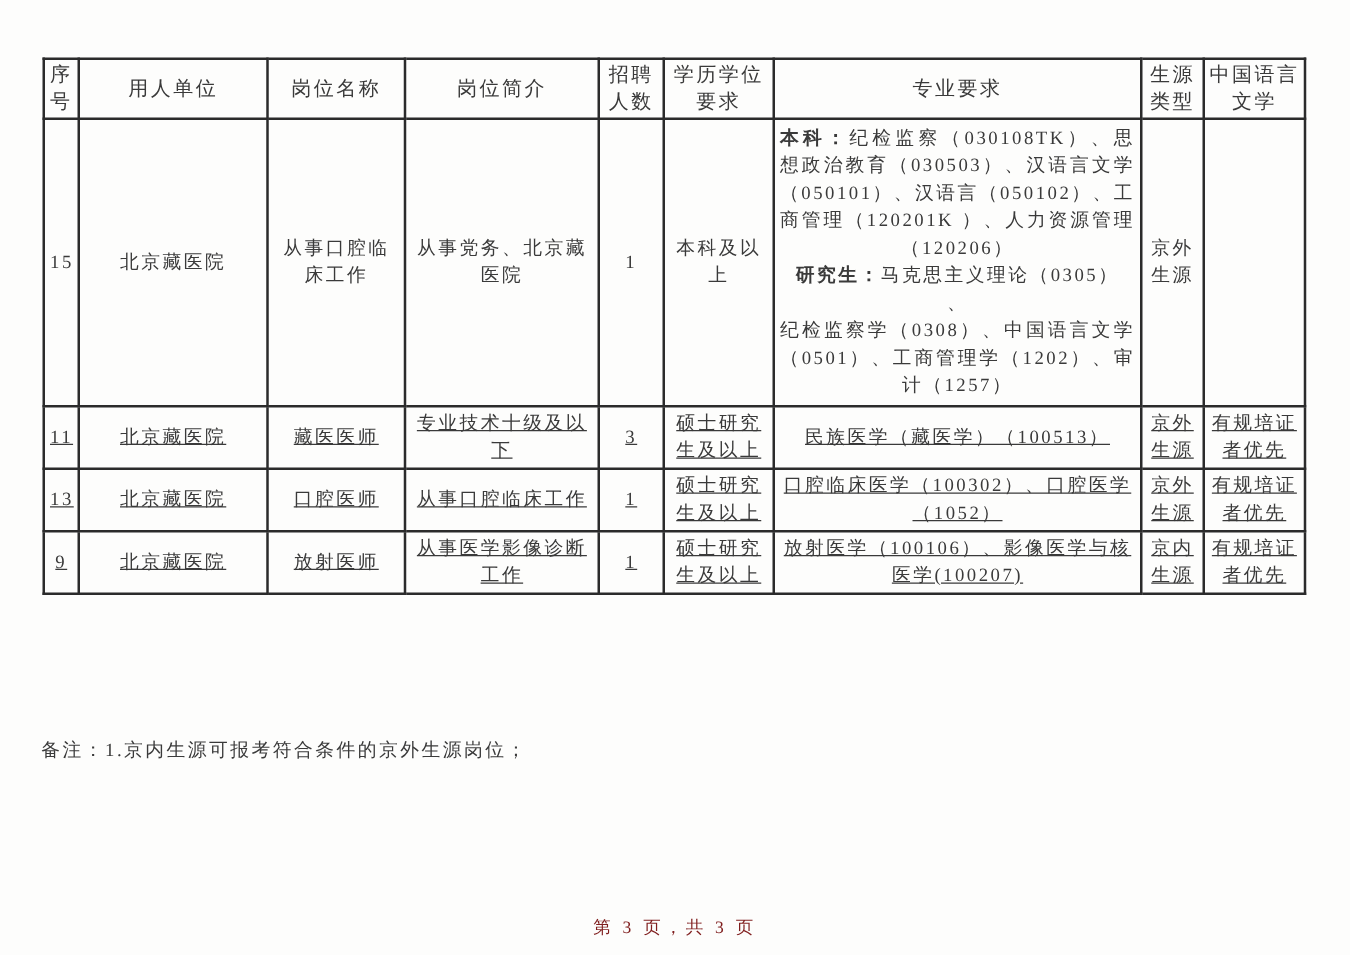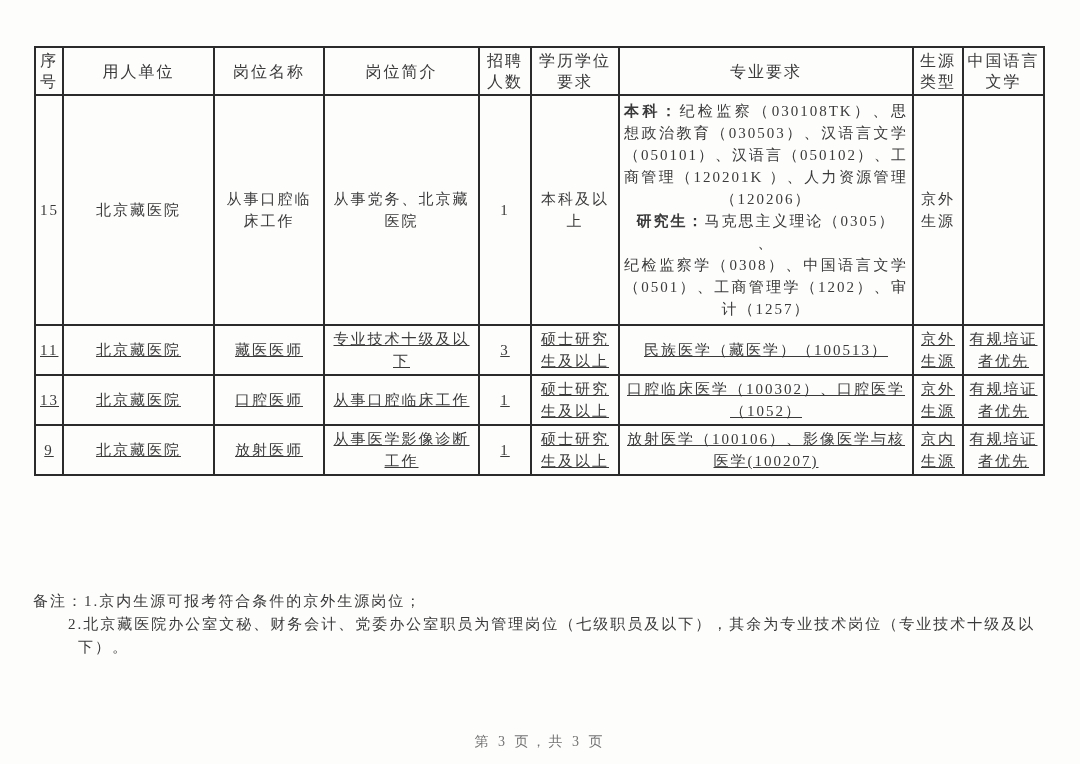--- a/index.html
+++ b/index.html
@@ -69,21 +69,21 @@
     padding-left: 10px;
     text-indent: -10px;
   }
   .page-footer {
     position: absolute;
     left: 0; top: 733px;
     width: 100%;
     text-align: center;
     font-size: 14px;
     letter-spacing: 3px;
-    color: #737373;
+    color: #7f1d1d;
   }
 </style>
 </head>
 <body>
 
 <div class="page">
 
   <table class="recruit">
     <colgroup>
       <col style="width:28px">
@@ -165,18 +165,17 @@
     </tr>
 
   </tbody>
     </table>
 
   <div class="notes">
     <div class="notes-line1">
       <span class="note-label">备注：</span>
       <span class="note-item-1">1.京内生源可报考符合条件的京外生源岗位；</span>
     </div>
-    <div class="note-item-2">2.北京藏医院办公室文秘、财务会计、党委办公室职员为管理岗位（七级职员及以下），其余为专业技术岗位（专业技术十级及以下）。</div>
   </div>
 
   <div class="page-footer">第 3 页，共 3 页</div>
 
 </div>
 
 </body></html>

